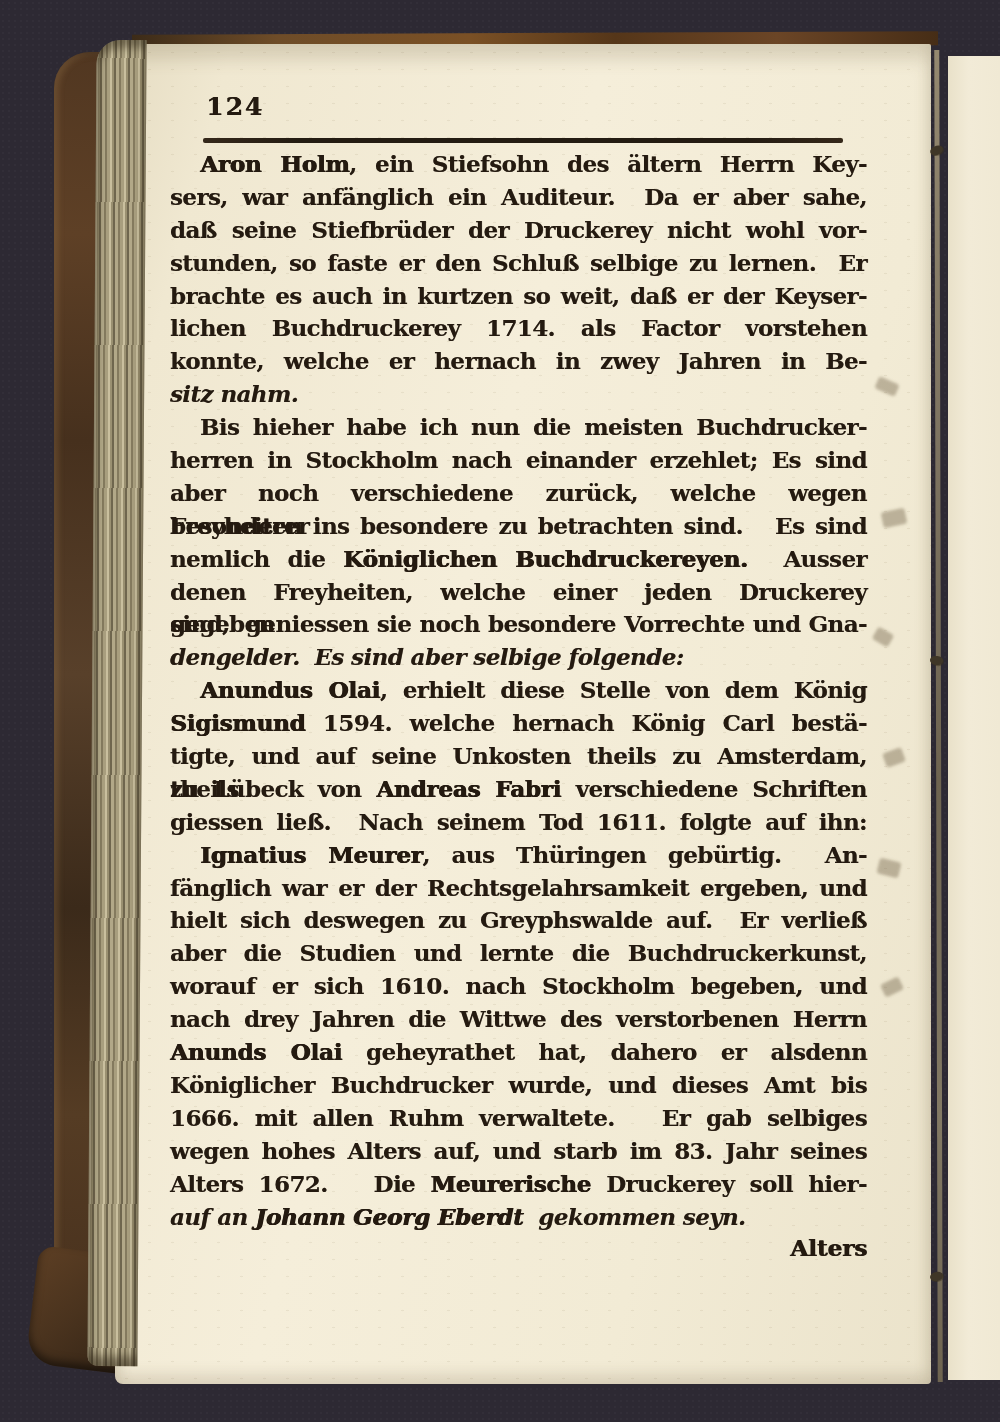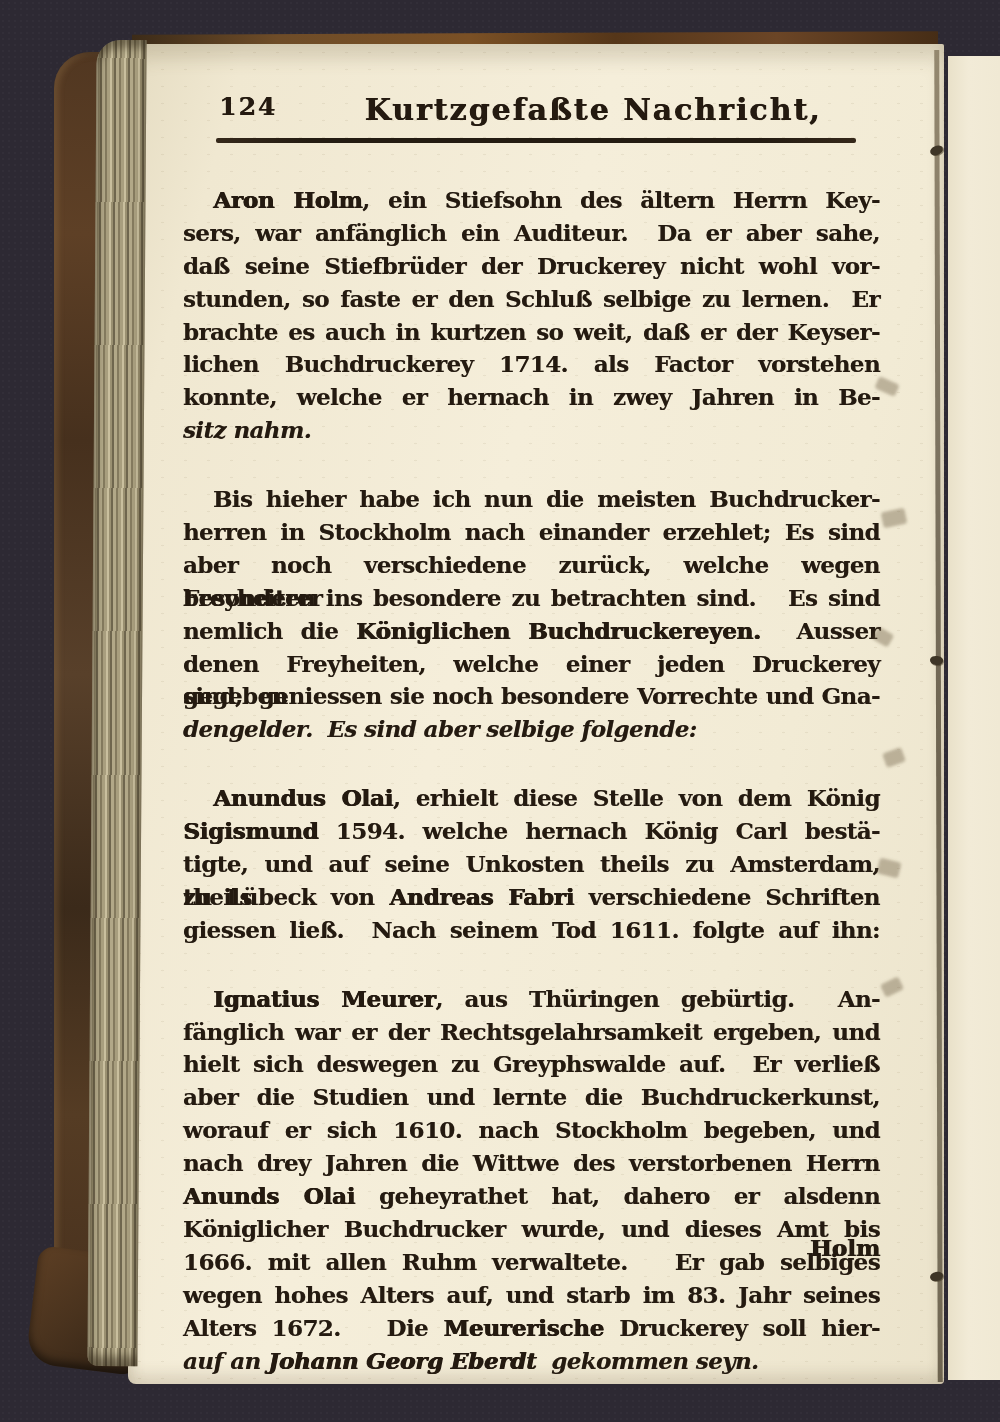--- a/index.html
+++ b/index.html
@@ -38,21 +38,21 @@
     box-shadow:inset 0 8px 8px rgba(40,30,15,.45), inset 0 -10px 10px rgba(40,30,15,.5);
   }
   
   .top-edge{
     position:absolute;left:132px;top:33px;width:806px;height:14px;z-index:1;
     background:linear-gradient(90deg,#3c2b18 0%,#6e4c28 18%,#7a5025 42%,#553619 60%,#6b4526 80%,#462d16 100%);
     transform:rotate(-.25deg);
   }
   
   .page{
-    position:absolute;left:128px;top:44px;width:816px;height:1340px;z-index:2;
+    position:absolute;left:115px;top:44px;width:816px;height:1340px;z-index:2;
     background:linear-gradient(105deg,#e5dcc2 0%,#f0e8d1 10%,#f5eeda 42%,#f2ebd5 72%,#ebe3cb 100%);
     border-radius:18px 2px 4px 8px;
     box-shadow:inset 0 14px 18px rgba(90,70,40,.18), inset 0 -10px 14px rgba(90,70,40,.15);
     color:#241a10;
   }
   .page .speckle{
     position:absolute;inset:0;pointer-events:none;border-radius:inherit;
     background-image:radial-gradient(rgba(120,100,60,.10) 1px, transparent 1.4px);
     background-size:23px 17px;
   }
@@ -107,21 +107,21 @@
     border-radius:2px;
   }
   .text-block{
     position:absolute;left:55px;top:104px;width:697px;
     font-size:23px;font-weight:bold;letter-spacing:-0.6px;
     line-height:32.9px;white-space:pre-wrap;
     text-shadow:.25px 0 0 rgba(36,26,16,.6);
   }
   .tline{text-align:justify;text-align-last:justify;height:32.9px;overflow:visible;}
   .tline.nj{text-align-last:left;font-style:italic;}
-  .tline.ind{text-indent:30px;margin-top:36px;}
+  .tline.ind{text-indent:30px;}
   .name{text-shadow:.9px 0 0 currentColor, .3px .3px 0 currentColor;letter-spacing:-0.2px;}
   .catchword-row{
     position:absolute;left:55px;top:1190px;width:697px;
     font-size:23px;font-weight:bold;text-align:right;
     text-shadow:.9px 0 0 currentColor;letter-spacing:0;
   }
 </style>
 </head>
 <body>
 
@@ -129,28 +129,27 @@
 
 <div class="leather"></div>
 <div class="leather-corner"></div>
 <div class="top-edge"></div>
 
 <div class="page">
   <div class="speckle"></div>
 
   <div class="header-row">
     <div class="pageno">124</div>
-    <div class="running-title">Kurtzgefaßte Nachricht,</div>
   </div>
 
   <div class="rule"></div>
 
   <div class="text-block"><div class="tline ind"><span class="name">Aron Holm</span><span>, ein Stiefsohn des ältern Herrn Key-</span></div><div class="tline"><span>sers, war anfänglich ein Auditeur.  Da er aber sahe,</span></div><div class="tline"><span>daß seine Stiefbrüder der Druckerey nicht wohl vor-</span></div><div class="tline"><span>stunden, so faste er den Schluß selbige zu lernen.  Er</span></div><div class="tline"><span>brachte es auch in kurtzen so weit, daß er der Keyser-</span></div><div class="tline"><span>lichen Buchdruckerey 1714. als Factor vorstehen</span></div><div class="tline"><span>konnte, welche er hernach in zwey Jahren in Be-</span></div><div class="tline nj"><span>sitz nahm.</span></div><div class="tline ind"><span>Bis hieher habe ich nun die meisten Buchdrucker-</span></div><div class="tline"><span>herren in Stockholm nach einander erzehlet; Es sind</span></div><div class="tline"><span>aber noch verschiedene zurück, welche wegen besonderer</span></div><div class="tline"><span>Freyheiten ins besondere zu betrachten sind.   Es sind</span></div><div class="tline"><span>nemlich die </span><span class="name">Königlichen Buchdruckereyen.</span><span>  Ausser</span></div><div class="tline"><span>denen Freyheiten, welche einer jeden Druckerey gegeben</span></div><div class="tline"><span>sind,  geniessen sie noch besondere Vorrechte und Gna-</span></div><div class="tline nj"><span>dengelder.  Es sind aber selbige folgende:</span></div><div class="tline ind"><span class="name">Anundus Olai</span><span>, erhielt diese Stelle von dem König</span></div><div class="tline"><span class="name">Sigismund</span><span> 1594. welche hernach König Carl bestä-</span></div><div class="tline"><span>tigte, und auf seine Unkosten theils zu Amsterdam, theils</span></div><div class="tline"><span>zu Lübeck von </span><span class="name">Andreas Fabri</span><span> verschiedene Schriften</span></div><div class="tline"><span>giessen ließ.  Nach seinem Tod 1611. folgte auf ihn:</span></div><div class="tline ind"><span class="name">Ignatius Meurer</span><span>, aus Thüringen gebürtig.  An-</span></div><div class="tline"><span>fänglich war er der Rechtsgelahrsamkeit ergeben, und</span></div><div class="tline"><span>hielt sich deswegen zu Greyphswalde auf.  Er verließ</span></div><div class="tline"><span>aber die Studien und lernte die Buchdruckerkunst,</span></div><div class="tline"><span>worauf er sich 1610. nach Stockholm begeben, und</span></div><div class="tline"><span>nach drey Jahren die Wittwe des verstorbenen Herrn</span></div><div class="tline"><span class="name">Anunds Olai</span><span> geheyrathet hat, dahero er alsdenn</span></div><div class="tline"><span>Königlicher Buchdrucker wurde, und dieses Amt bis</span></div><div class="tline"><span>1666. mit allen Ruhm verwaltete.   Er gab selbiges</span></div><div class="tline"><span>wegen hohes Alters auf, und starb im 83. Jahr seines</span></div><div class="tline"><span>Alters 1672.   Die </span><span class="name">Meurerische</span><span> Druckerey soll hier-</span></div><div class="tline nj"><span>auf an </span><span class="name">Johann Georg Eberdt</span><span>  gekommen seyn.</span></div></div>
 
-  <div class="catchword-row">Holm</div>
+  <div class="catchword-row">Alters</div>
 </div>
 
 <div class="facing"></div>
 <div class="gutter"></div>
 <div class="knot k1"></div>
 <div class="knot k2"></div>
 <div class="knot k3"></div>
 <div class="fore-edge"></div>
 
 <div class="ghost">

